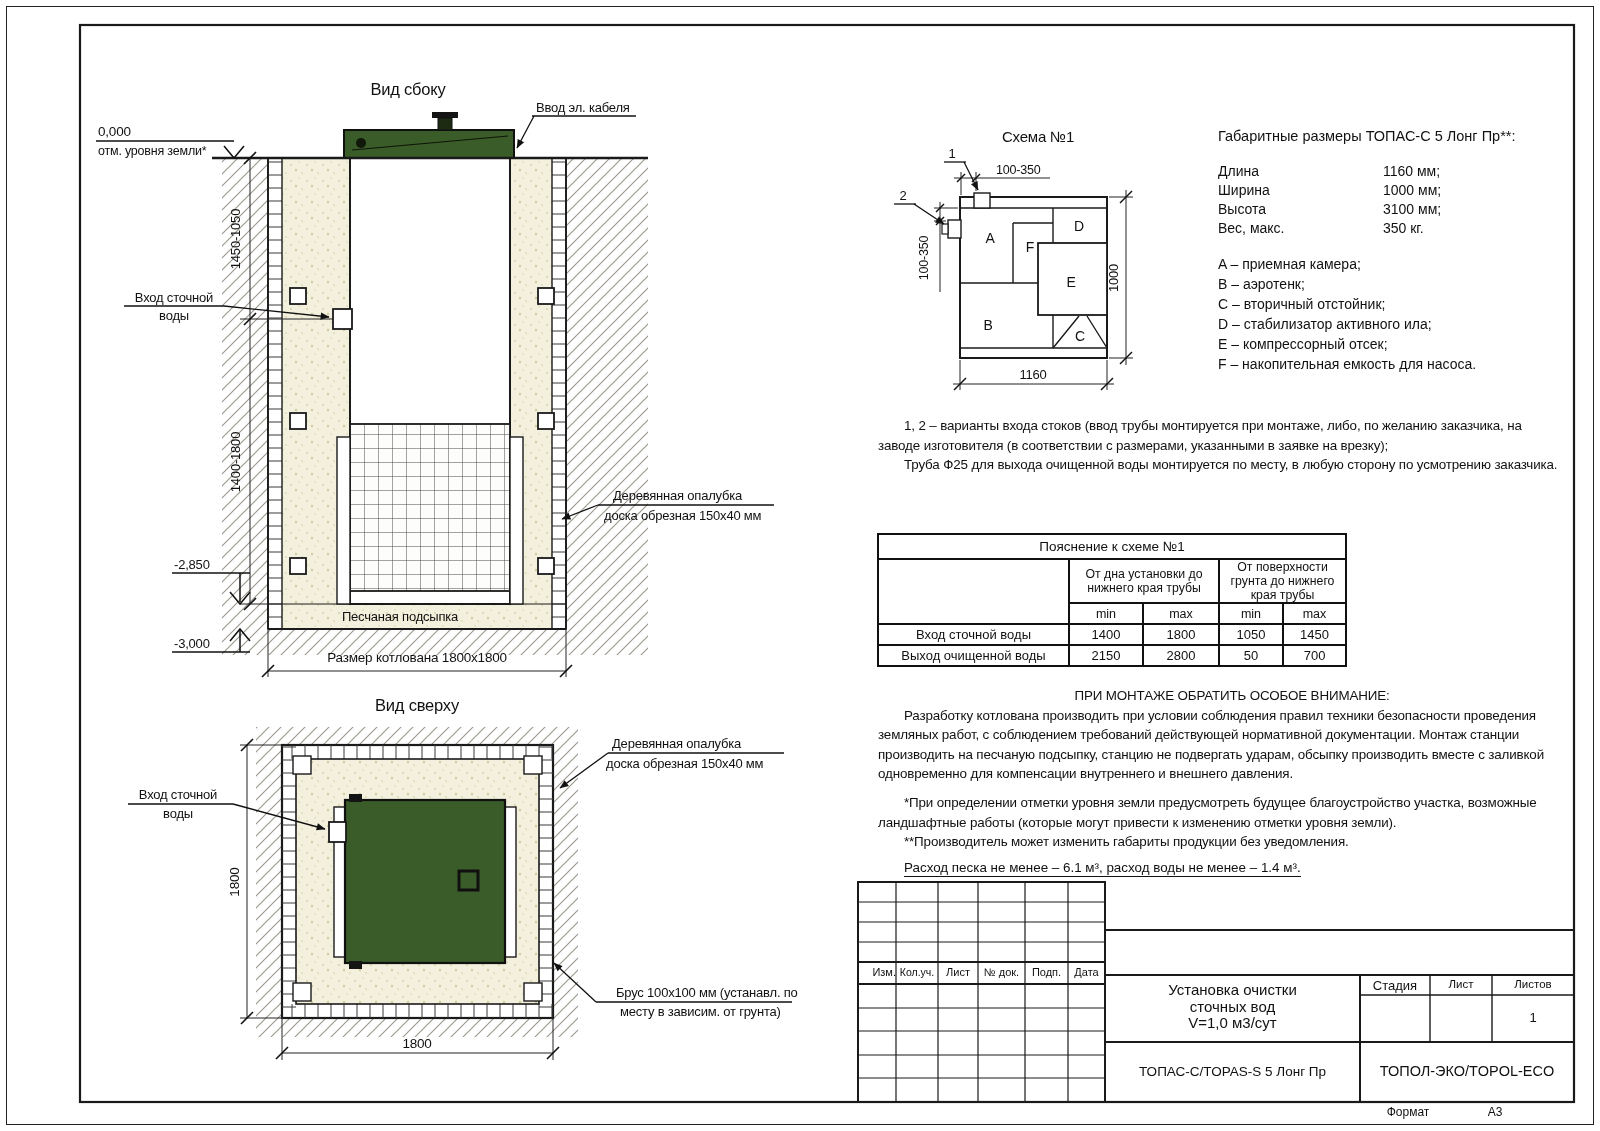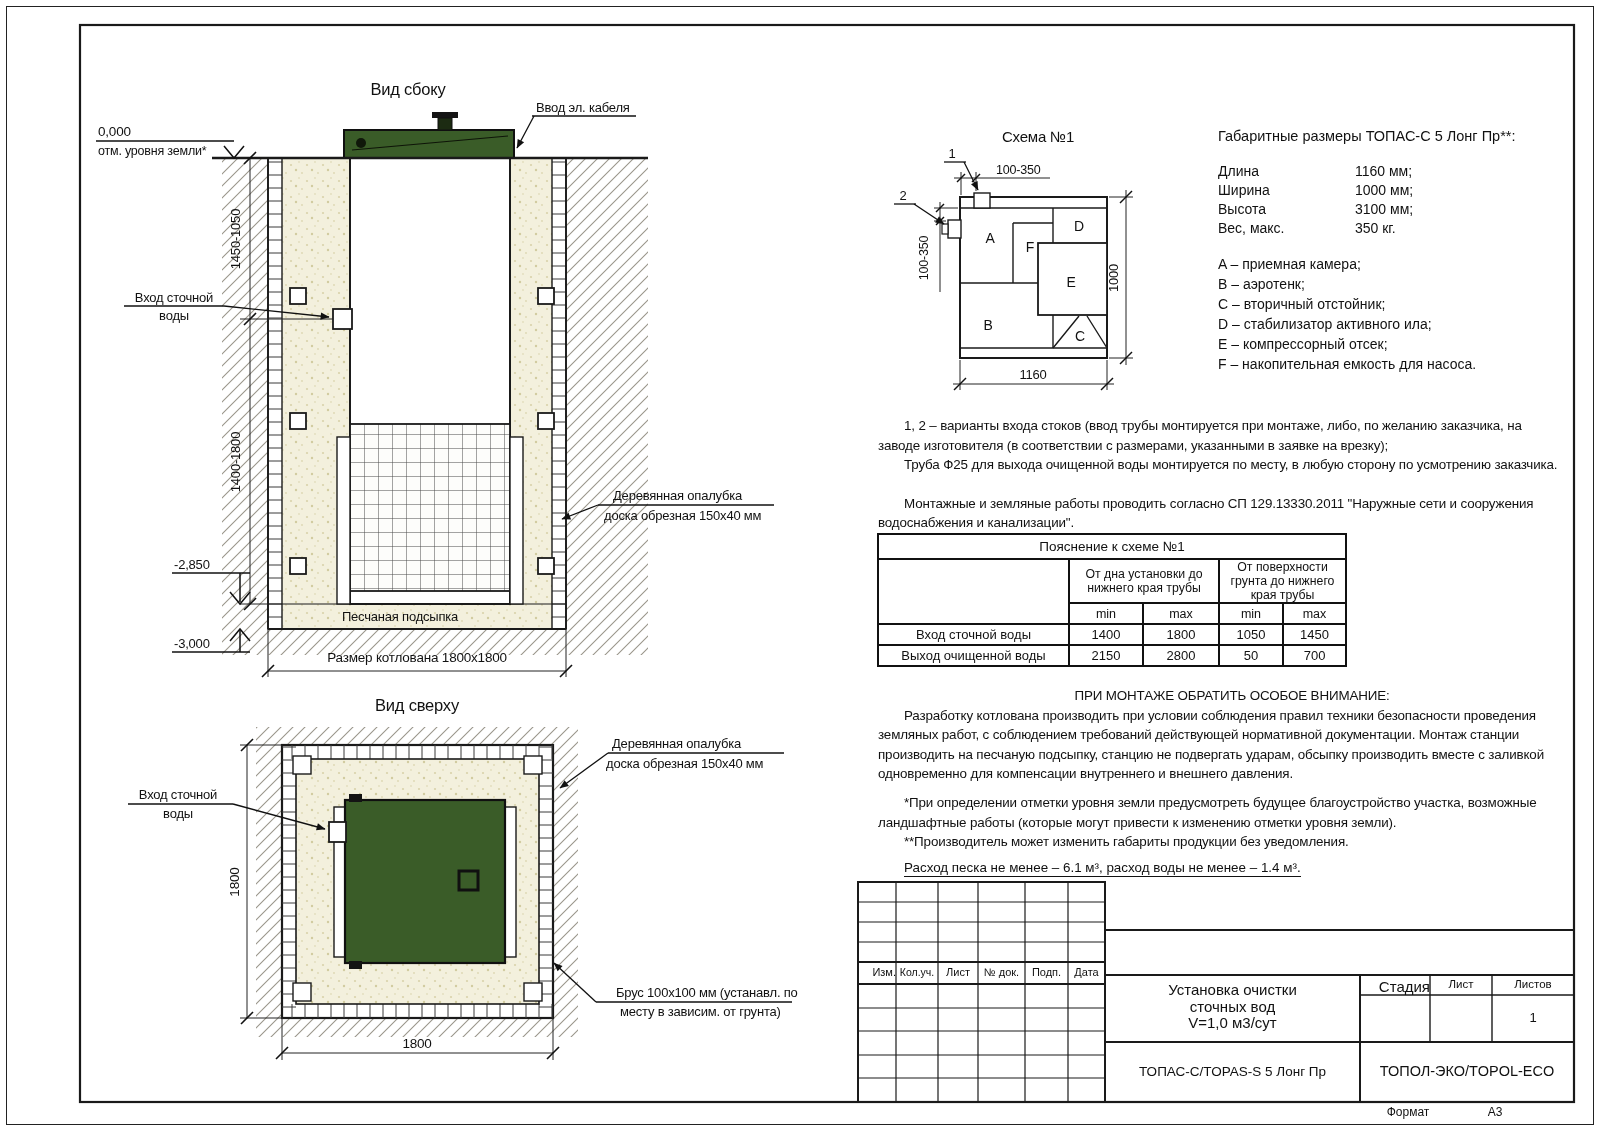--- a/index.html
+++ b/index.html
@@ -6,21 +6,21 @@
   .page{position:relative;width:1600px;height:1131px;background:#fff;overflow:hidden;
         font-family:"Liberation Sans",sans-serif;color:#111;}
   .outerborder{position:absolute;inset:6px;border:1.6px solid #222;pointer-events:none;}
   svg text{font-family:"Liberation Sans",sans-serif;fill:#111;letter-spacing:-0.2px;}
   .abs{position:absolute;}
   .doc-title{top:33px;left:560px;width:520px;text-align:center;font-size:23px;letter-spacing:0.2px;}
   
   .textcol{width:682px;font-size:13.4px;line-height:19.5px;letter-spacing:-0.15px;}
   .textcol p{margin:0;text-indent:26px;}
   .specs-title{font-size:14.5px;}
-  .spec-row{display:flex;line-height:19px;font-size:14px;}
+  .spec-row{display:flex;line-height:19px;font-size:14px;gap:28px;}
   .spec-row .lbl{width:137px;}
   .legend div{line-height:20px;font-size:14px;}
   
   table.exp{border-collapse:collapse;table-layout:fixed;padding-left:36px;}
   table.exp th,table.exp td{border:2px solid #111;padding:0;text-align:center;
       font-weight:normal;overflow:hidden;}
   .warn-title{text-indent:26px;font-size:13.4px;text-align:center;}
   .underlined{border-bottom:1.5px solid #111;padding-bottom:1px;font-size:13.4px;}
   .tb-text{position:absolute;text-align:center;}
 </style>
@@ -339,21 +339,20 @@
       <div>C – вторичный отстойник;</div>
       <div>D – стабилизатор активного ила;</div>
       <div>E – компрессорный отсек;</div>
       <div>F – накопительная емкость для насоса.</div>
     </div>
   </div>
 
   <div class="abs textcol" style="left:878px;top:416px;">
     <p>1, 2 – варианты входа  стоков (ввод трубы монтируется при монтаже, либо, по желанию заказчика, на заводе изготовителя (в соответствии с размерами, указанными в заявке на врезку);</p>
     <p>Труба Ф25 для выхода очищенной воды монтируется по месту, в любую сторону по усмотрению заказчика.</p>
-    <p style="margin-top:19px;">Монтажные и земляные работы проводить согласно СП 129.13330.2011 "Наружные сети и сооружения водоснабжения и канализации".</p>
   </div>
 
   <table class="exp abs" style="left:877px;top:533px;width:468px;">
     <colgroup>
         <col style="width:191px">
         <col style="width:74px">
         <col style="width:76px">
         <col style="width:64px">
         <col style="width:63px">
       </colgroup>
@@ -409,21 +408,21 @@
     <div class="tb-text" style="left:978px;top:966px;width:47px;font-size:11px;">№ док.</div>
     <div class="tb-text" style="left:1025px;top:966px;width:43px;font-size:11px;">Подп.</div>
     <div class="tb-text" style="left:1068px;top:966px;width:37px;font-size:11px;">Дата</div>
 
     <div class="tb-text" style="left:1105px;top:982px;width:255px;font-size:15px;line-height:16.5px;">
       <div>Установка очистки</div>
       <div>сточных вод</div>
       <div>V=1,0 м3/сут</div>
     </div>
 
-    <div class="tb-text" style="left:1360px;top:978px;width:70px;font-size:15px;text-align:right;">Стадия</div>
+    <div class="tb-text" style="left:1360px;top:978px;width:70px;font-size:13px;">Стадия</div>
     <div class="tb-text" style="left:1430px;top:978px;width:62px;font-size:11.5px;">Лист</div>
     <div class="tb-text" style="left:1492px;top:978px;width:82px;font-size:11.5px;">Листов</div>
     <div class="tb-text" style="left:1492px;top:1010px;width:82px;font-size:13px;">1</div>
 
     <div class="tb-text" style="left:1105px;top:1064px;width:255px;font-size:13.5px;">ТОПАС-С/TOPAS-S 5 Лонг Пр</div>
     <div class="tb-text" style="left:1360px;top:1063px;width:214px;font-size:14.5px;">ТОПОЛ-ЭКО/TOPOL-ECO</div>
 
     <div class="tb-text" style="left:1378px;top:1105px;width:60px;font-size:12px;">Формат</div>
     <div class="tb-text" style="left:1475px;top:1105px;width:40px;font-size:12px;">А3</div>
   </div>

